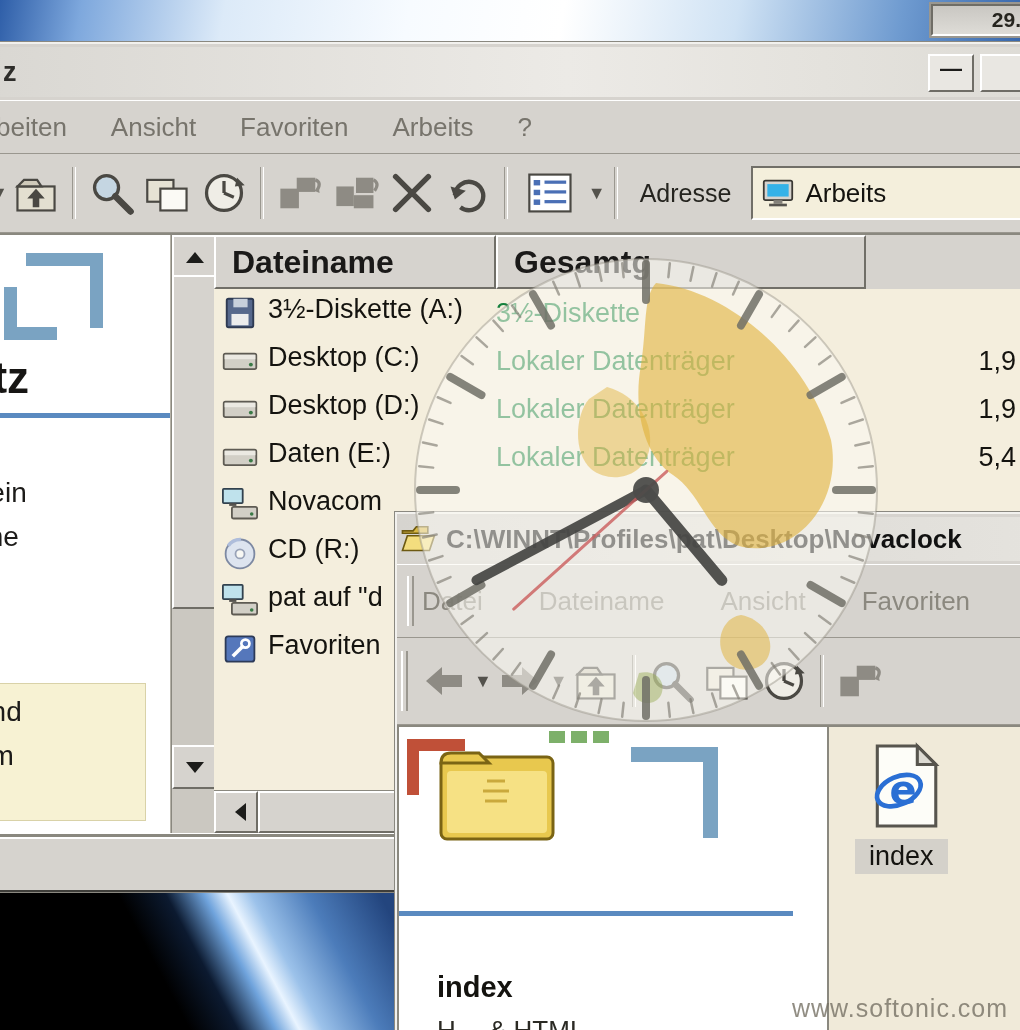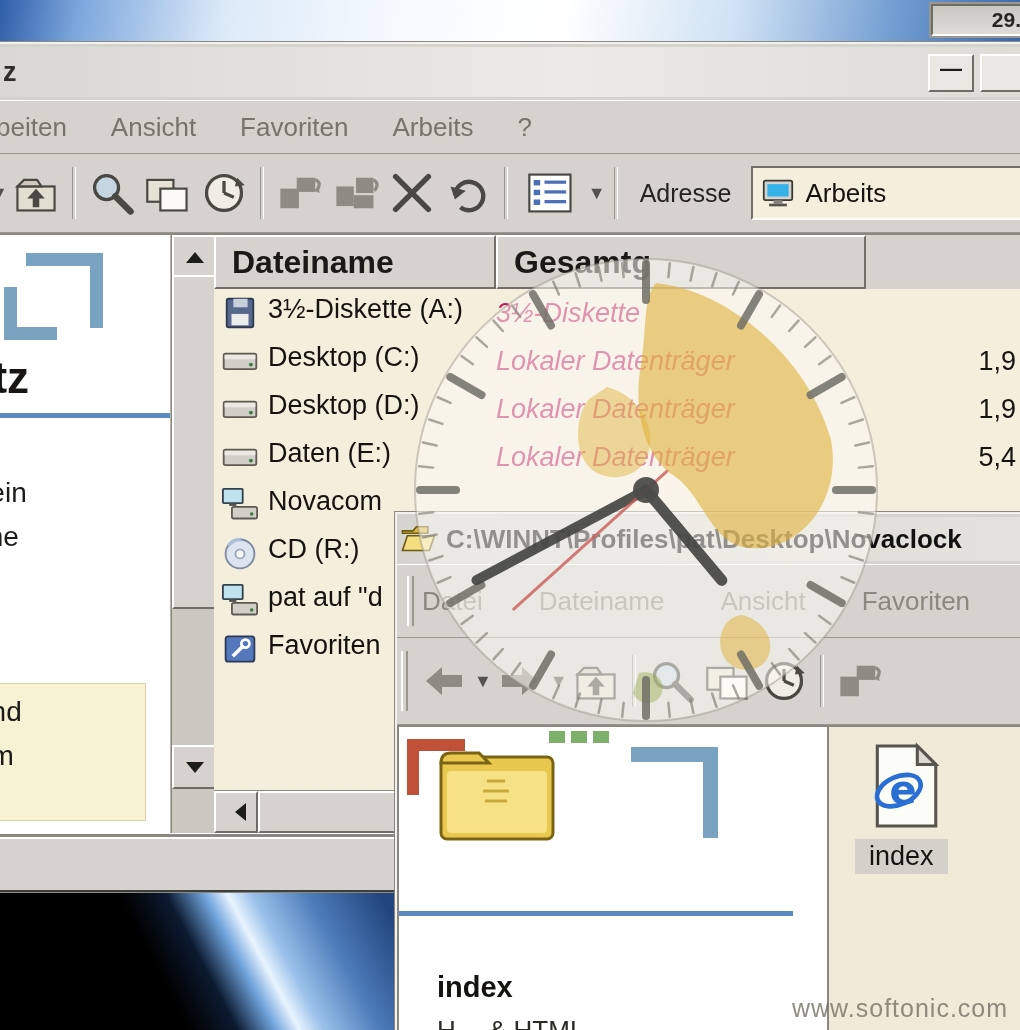--- a/index.html
+++ b/index.html
@@ -46,21 +46,21 @@
   .tri.down{border-top:11px solid #1c1c1a;}
   .tri.left{border-top:9px solid transparent;border-bottom:9px solid transparent;border-right:11px solid #1c1c1a;}
   .vthumb{position:absolute;left:0;top:40px;width:42px;height:330px;background:#d6d3ce;border:2px solid;border-color:#fff #6f6d66 #6f6d66 #fff;}
   #w1-list{flex:1;display:flex;flex-direction:column;position:relative;background:#f4eedd;overflow:hidden;}
   #w1-header{display:grid;grid-template-columns:282px 370px 1fr;height:54px;background:#d6d3ce;flex:0 0 auto;}
   .hcell{border:2px solid;border-color:#fff #716f68 #716f68 #fff;display:flex;align-items:center;padding-left:16px;
     font-size:32px;font-weight:600;color:#1a1918;background:#d6d3ce;}
   #w1-rows{flex:1;}
   .lrow{display:grid;grid-template-columns:282px 370px 1fr;height:48px;align-items:center;font-size:27px;color:#14130f;}
   .lrow .nm{display:flex;gap:8px;padding-left:6px;white-space:nowrap;}
-  .lrow .tp{white-space:nowrap;color:#be185d;font-style:italic;}
+  .lrow .tp{white-space:nowrap;color:#15803d;}
   .lrow .sz{text-align:right;padding-right:36px;white-space:nowrap;}
   .fileicon{width:40px;height:38px;display:inline-flex;align-items:center;justify-content:center;flex:0 0 auto;}
   #w1-hscroll{position:absolute;left:0;bottom:0;height:42px;width:100%;background:#cbc8c1;border-top:1px solid #8a887f;display:flex;}
   .hthumb{height:38px;width:560px;background:#d6d3ce;border:2px solid;border-color:#fff #6f6d66 #6f6d66 #fff;}
   #w1-status{height:44px;margin-top:2px;border-top:2px solid #fff;box-shadow:0 -3px 0 #8a887f;}
   
   #addr-label{font-size:25px;color:#25241f;margin:0 20px 0 14px;}
   #addr-box{flex:1;height:50px;background:#f4efdc;border:2px solid;border-color:#716f68 #fff #fff #716f68;
     display:flex;align-items:center;padding-left:8px;gap:10px;font-size:26px;color:#14130f;}
   

